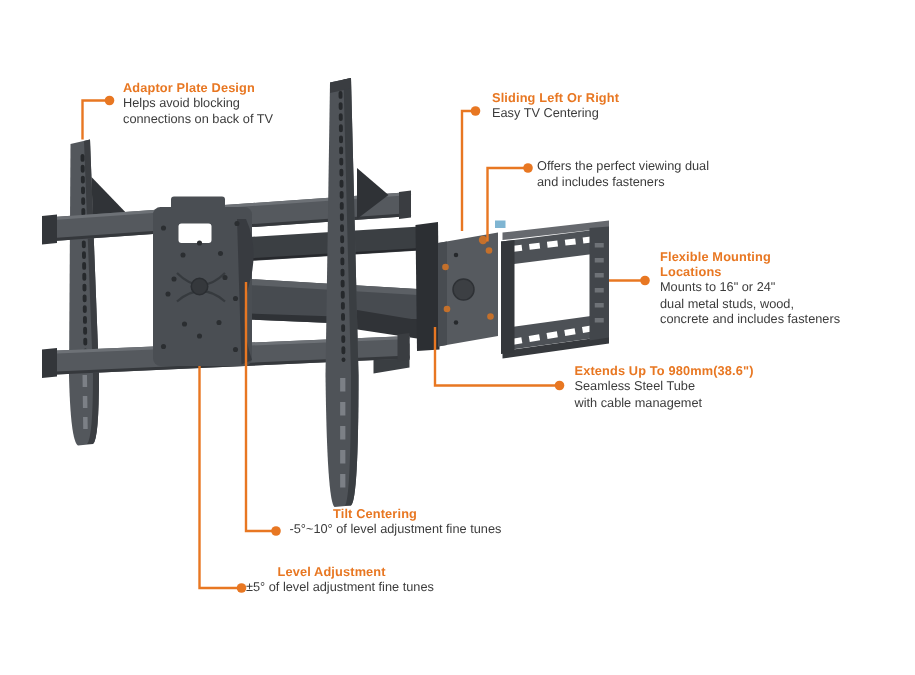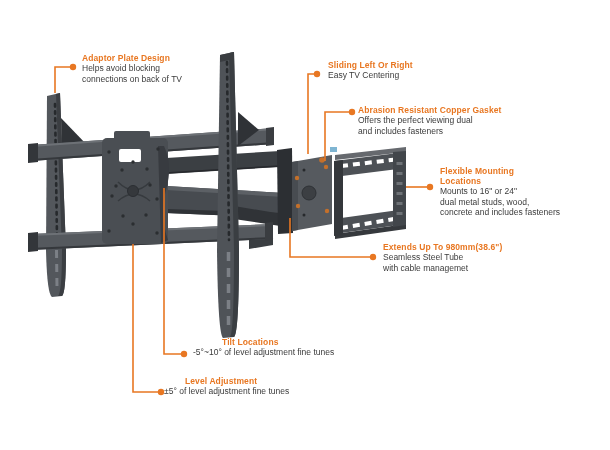--- a/index.html
+++ b/index.html
@@ -144,21 +144,20 @@
   </div>
 
   <div class="callout" style="left:328px;top:60px">
     <div class="callout-title">Sliding Left Or Right</div>
     <div class="callout-body">
       <div>Easy TV Centering</div>
     </div>
   </div>
 
   <div class="callout" style="left:358px;top:105px">
-    <div class="callout-title">Abrasion Resistant Copper Gasket</div>
     <div class="callout-body">
       <div>Offers the perfect viewing dual</div>
       <div>and includes fasteners</div>
     </div>
   </div>
 
   <div class="callout" style="left:440px;top:166px">
     <div class="callout-title">Flexible Mounting</div>
     <div class="callout-title">Locations</div>
     <div class="callout-body">
@@ -170,21 +169,21 @@
 
   <div class="callout" style="left:383px;top:242px">
     <div class="callout-title">Extends Up To 980mm(38.6")</div>
     <div class="callout-body">
       <div>Seamless Steel Tube</div>
       <div>with cable managemet</div>
     </div>
   </div>
 
   <div class="callout t-indent-29" style="left:193px;top:337px">
-    <div class="callout-title">Tilt Locations</div>
+    <div class="callout-title">Tilt Centering</div>
     <div class="callout-body">
       <div>-5°~10° of level adjustment fine tunes</div>
     </div>
   </div>
 
   <div class="callout t-indent-11" style="left:164px;top:376px">
     <div class="callout-title">Level Adjustment</div>
     <div class="callout-body">
       <div>±5° of level adjustment fine tunes</div>
     </div>

